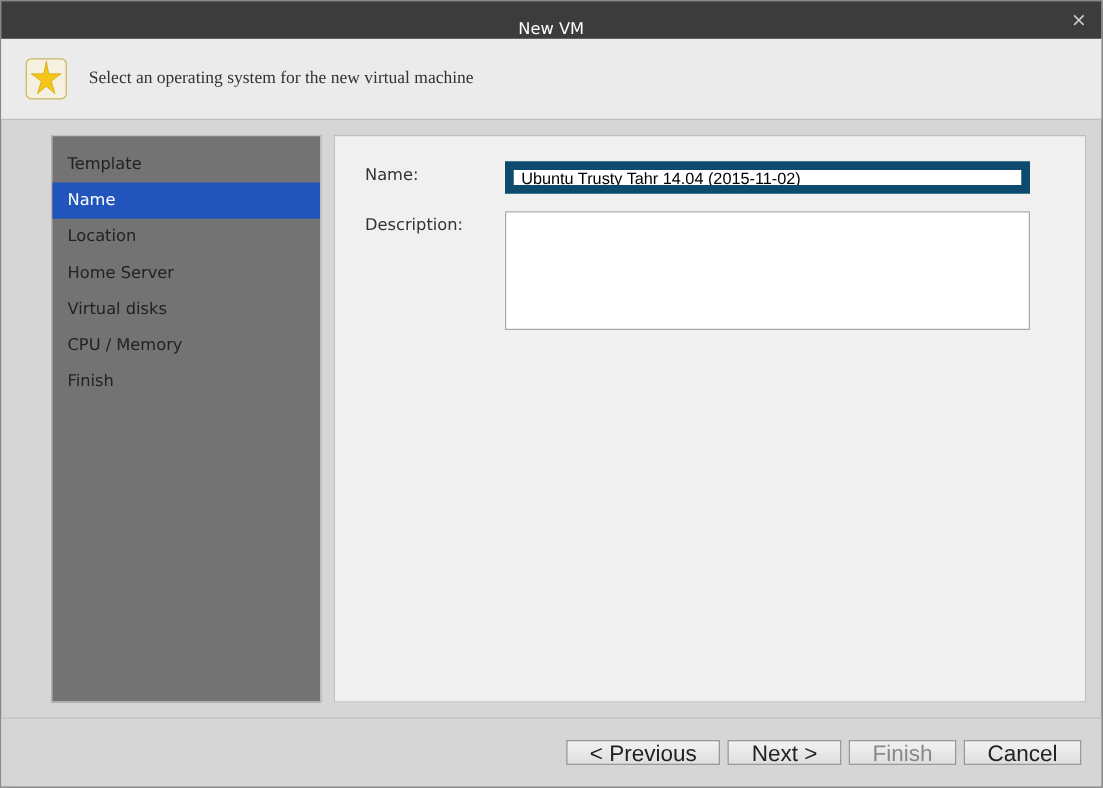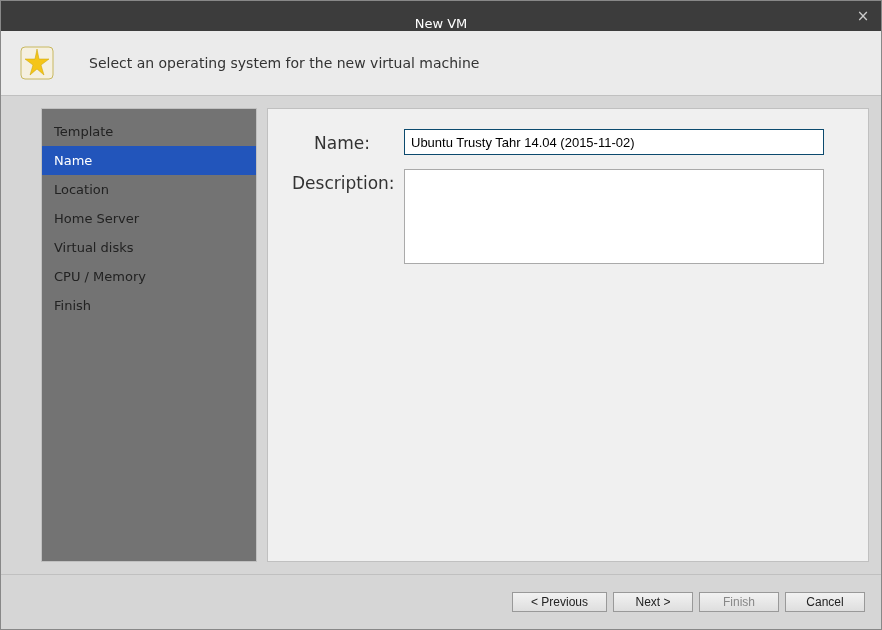--- a/index.html
+++ b/index.html
@@ -45,22 +45,23 @@
       height: 20px;
       display: flex;
       align-items: center;
       justify-content: center;
     }
     .header {
       background: #ebebeb;
       padding: 12px 16px;
       display: flex;
       align-items: center;
-      gap: 32px;
+      gap: 14px;
       border-bottom: 1px solid #c0c0c0;
+      font-family: Liberation Serif, serif;
     }
     .header-text {
       font-size: 14px;
       color: #333;
     }
     .content {
       display: flex;
       flex: 1;
       overflow: hidden;
       padding: 12px;
@@ -91,31 +92,31 @@
       padding: 20px 24px;
     }
     .form-row {
       display: flex;
       align-items: flex-start;
       margin-bottom: 14px;
       gap: 12px;
     }
     .form-label {
       width: 100px;
-      text-align: center;
+      text-align: left;
       padding-top: 4px;
       color: #333;
-      font-size: 17px;
+      font-size: 13px;
       flex-shrink: 0;
     }
     .form-input {
       flex: 1;
       max-width: 420px;
       height: 26px;
-      border: 1px solid #0c4a6e;
+      border: 7px solid #0c4a6e;
       background: #fff;
       padding: 2px 6px;
       font-size: 13px;
       outline: none;
     }
     .form-textarea {
       flex: 1;
       max-width: 420px;
       height: 95px;
       border: 1px solid #aaa;
@@ -133,21 +134,21 @@
       justify-content: flex-end;
       align-items: center;
       gap: 6px;
       height: 55px;
     }
     .btn {
       height: 20px;
       padding: 0 18px;
       border: 1px solid #999;
       background: linear-gradient(to bottom, #f2f2f2, #dedede);
-      font-size: 12px;
+      font-size: 18px;
       cursor: pointer;
       color: #222;
       min-width: 80px;
     }
     .btn-disabled {
       color: #888;
       cursor: default;
     }
 
     

